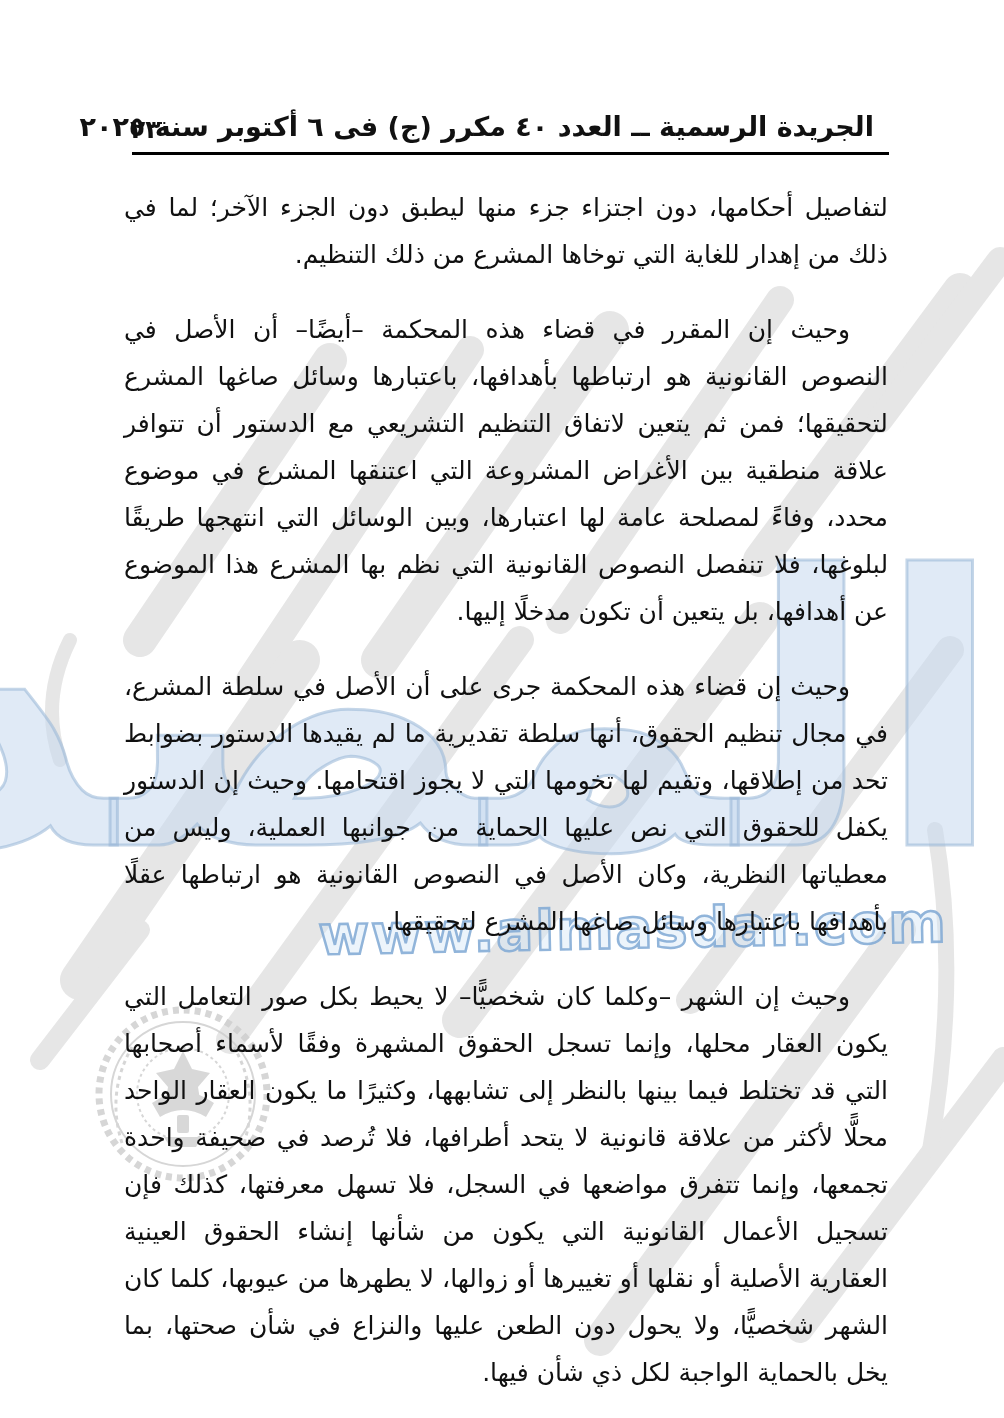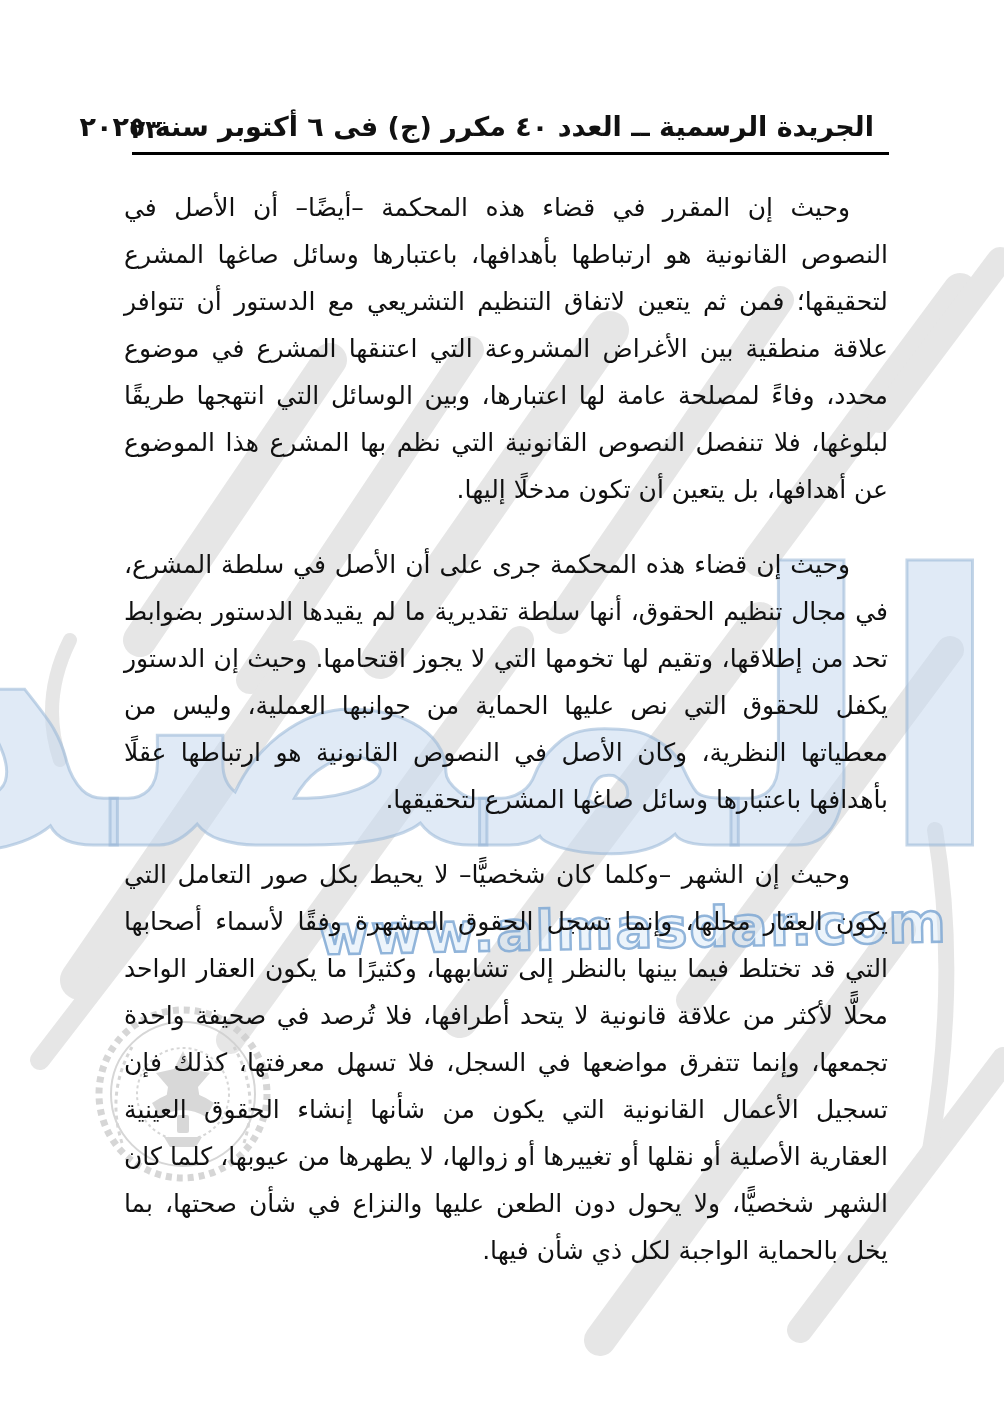--- a/index.html
+++ b/index.html
@@ -124,18 +124,19 @@
     </svg>
   </div>
 
   <div class="header">
     <div class="page-number">٢٣</div>
     <div class="header-title">الجريدة الرسمية ــ العدد ٤٠ مكرر (ج) فى ٦ أكتوبر سنة ٢٠٢٥</div>
   </div>
   <div class="header-rule"></div>
 
   <div class="doc-body">
+    <p class="para continuation">لتفاصيل أحكامها، دون اجتزاء جزء منها ليطبق دون الجزء الآخر؛ لما في ذلك من إهدار للغاية التي توخاها المشرع من ذلك التنظيم.</p>
     <p class="para">وحيث إن المقرر في قضاء هذه المحكمة –أيضًا– أن الأصل في النصوص القانونية هو ارتباطها بأهدافها، باعتبارها وسائل صاغها المشرع لتحقيقها؛ فمن ثم يتعين لاتفاق التنظيم التشريعي مع الدستور أن تتوافر علاقة منطقية بين الأغراض المشروعة التي اعتنقها المشرع في موضوع محدد، وفاءً لمصلحة عامة لها اعتبارها، وبين الوسائل التي انتهجها طريقًا لبلوغها، فلا تنفصل النصوص القانونية التي نظم بها المشرع هذا الموضوع عن أهدافها، بل يتعين أن تكون مدخلًا إليها.</p>
     <p class="para">وحيث إن قضاء هذه المحكمة جرى على أن الأصل في سلطة المشرع، في مجال تنظيم الحقوق، أنها سلطة تقديرية ما لم يقيدها الدستور بضوابط تحد من إطلاقها، وتقيم لها تخومها التي لا يجوز اقتحامها. وحيث إن الدستور يكفل للحقوق التي نص عليها الحماية من جوانبها العملية، وليس من معطياتها النظرية، وكان الأصل في النصوص القانونية هو ارتباطها عقلًا بأهدافها باعتبارها وسائل صاغها المشرع لتحقيقها.</p>
     <p class="para">وحيث إن الشهر –وكلما كان شخصيًّا– لا يحيط بكل صور التعامل التي يكون العقار محلها، وإنما تسجل الحقوق المشهرة وفقًا لأسماء أصحابها التي قد تختلط فيما بينها بالنظر إلى تشابهها، وكثيرًا ما يكون العقار الواحد محلًّا لأكثر من علاقة قانونية لا يتحد أطرافها، فلا تُرصد في صحيفة واحدة تجمعها، وإنما تتفرق مواضعها في السجل، فلا تسهل معرفتها، كذلك فإن تسجيل الأعمال القانونية التي يكون من شأنها إنشاء الحقوق العينية العقارية الأصلية أو نقلها أو تغييرها أو زوالها، لا يطهرها من عيوبها، كلما كان الشهر شخصيًّا، ولا يحول دون الطعن عليها والنزاع في شأن صحتها، بما يخل بالحماية الواجبة لكل ذي شأن فيها.</p>
   </div>
 
 </div>
 
 </body></html>

